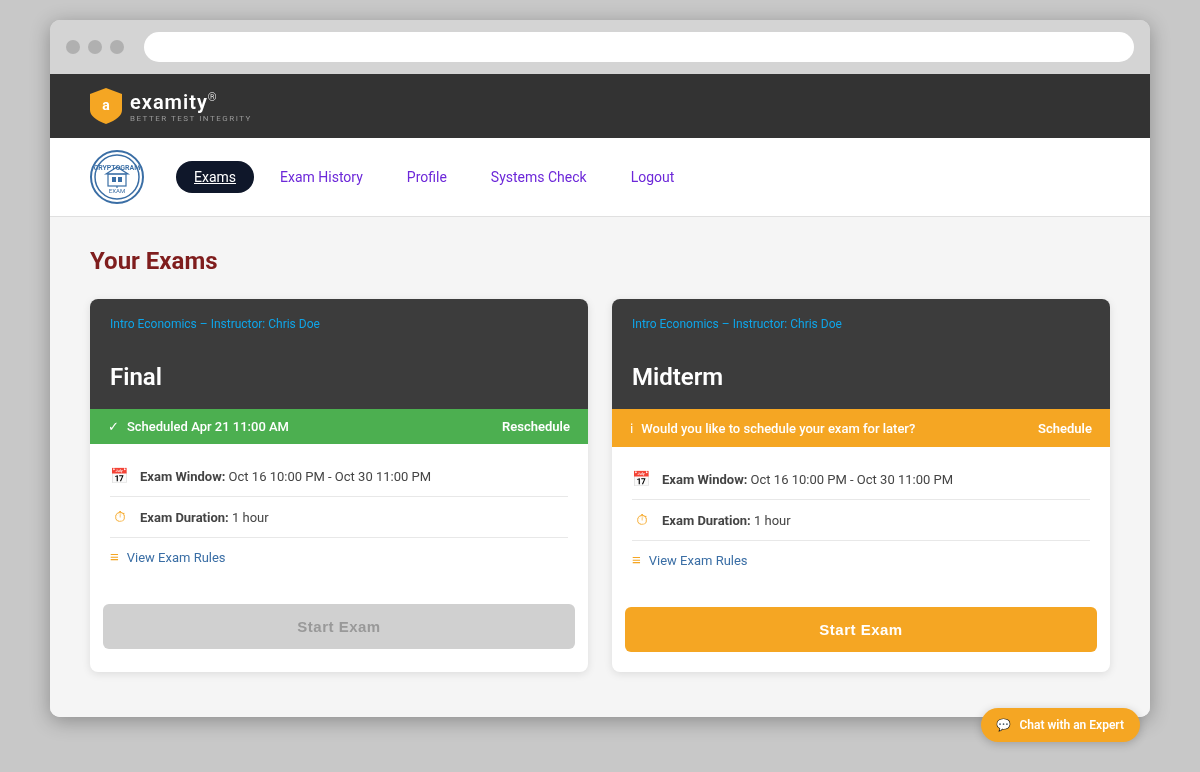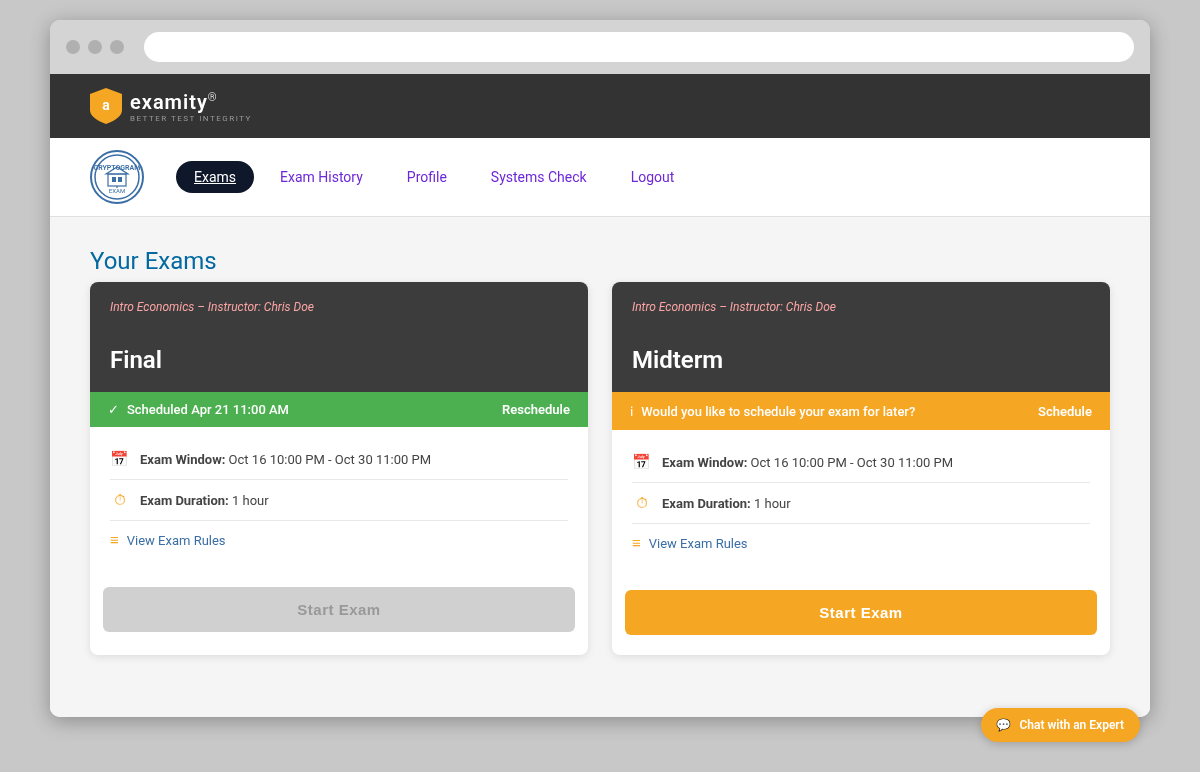--- a/index.html
+++ b/index.html
@@ -133,23 +133,23 @@
 
     
     .main-content {
       padding: 30px 40px;
       background: #f5f5f5;
       min-height: 500px;
     }
 
     .page-title {
       font-size: 24px;
-      font-weight: 400;
-      color: #0369a1;
-      margin-bottom: 7px;
+      font-weight: 700;
+      color: #7f1d1d;
+      margin-bottom: 24px;
     }
 
     
     .exam-grid {
       display: grid;
       grid-template-columns: 1fr 1fr;
       gap: 24px;
     }
 
     
@@ -161,23 +161,22 @@
     }
 
     .exam-card-header {
       background: #3c3c3c;
       padding: 18px 20px;
       color: white;
     }
 
     .exam-course {
       font-size: 12px;
-      color: #fca5a5;
+      color: #0ea5e9;
       margin-bottom: 8px;
-      font-style: italic;
     }
 
     .exam-name {
       font-size: 24px;
       font-weight: 600;
       color: white;
       margin-top: 32px;
     }
 
     

